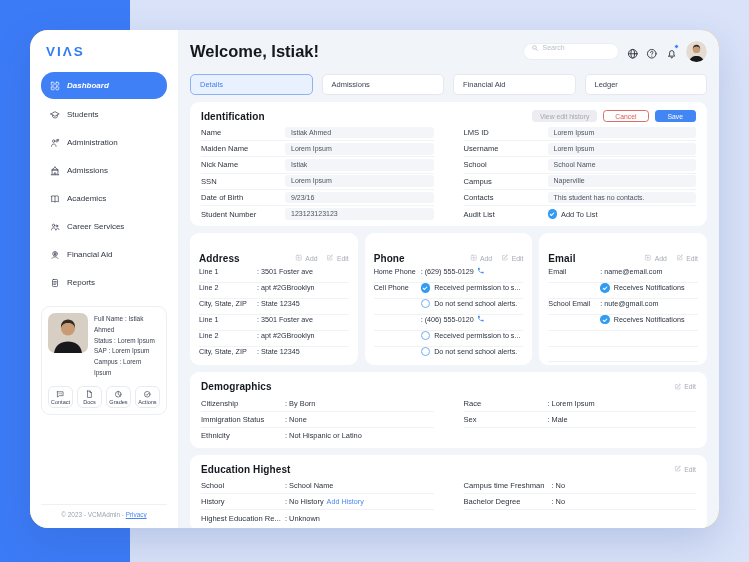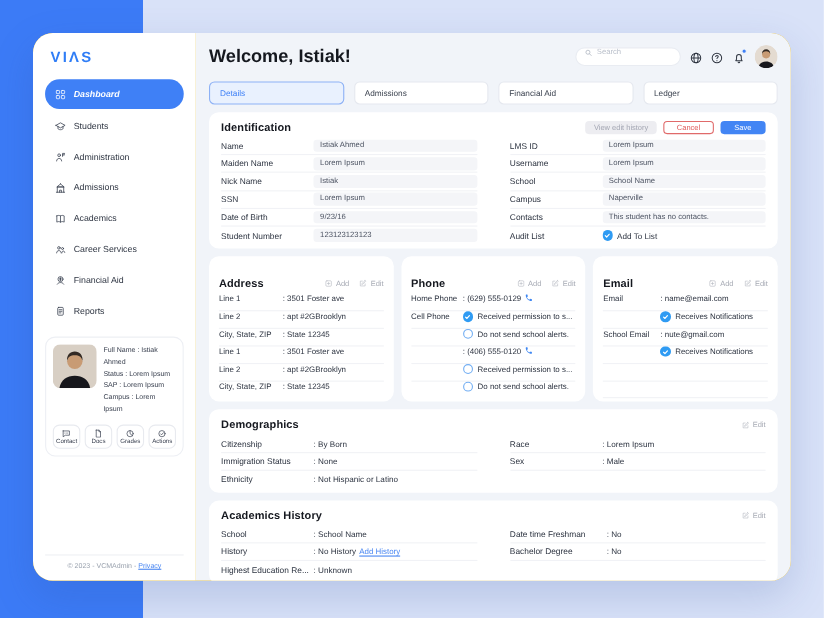--- a/index.html
+++ b/index.html
@@ -83,21 +83,21 @@
   .triple .card { flex:1; margin-top:0; padding:16px 9px 3px; }
   .chip { display:flex; align-items:center; gap:3px; font-size:6.8px; color:#a6aab4; cursor:pointer; margin-left:9px; }
   .chip svg { width:7.5px; height:7.5px; }
   .chip svg * { stroke:#b3b6bf; fill:none; stroke-width:1.7; stroke-linecap:round; stroke-linejoin:round; }
   .mrow { display:flex; align-items:flex-start; height:15.9px; border-bottom:1px solid #f1f2f6; font-size:7.2px; color:#2c3340; }
   .mrow.nb { border-bottom:none; }
   .mlabel { flex:none; }
   .mlabel.wa { width:58px; } .mlabel.wp { width:47px; } .mlabel.we { width:52px; }
   .mval { white-space:nowrap; }
   .phone-glyph { width:7.5px; height:7.5px; margin-left:3px; flex:none; }
-  .linkblue { color:#4a87f2; text-decoration:underline; margin-left:3px; font-size:7.2px; cursor:pointer; }
+  .linkblue { color:#4a87f2; margin-left:3px; font-size:7.2px; cursor:pointer; }
 </style>
 </head>
 <body>
 
 <div class="stage">
   <div class="band"></div>
   <div class="window">
 
     <div class="sidebar">
       <div class="logo">VIΛS</div>
@@ -527,21 +527,21 @@
             <div class="frow">
                 <span class="flabel">Sex</span>
                 <span class="ftext">: Male</span>
               </div>
           </div>
         </div>
       </div>
 
       <div class="card">
         <div class="card-head">
-          <div class="card-title">Academics History</div>
+          <div class="card-title">Education Highest</div>
           <div class="chip">
               <svg viewBox="0 0 24 24">
                 <path d="M11 5H5v14h14v-6"></path>
                 <path d="M18.5 3.5l2 2L12 14l-2.7.7.7-2.7 8.5-8.5z"></path>
               </svg>
               <span>Edit</span>
             </div>
         </div>
         <div class="cols2">
           <div>
@@ -554,21 +554,21 @@
                 <span class="ftext">: No History</span>
                 <a class="linkblue">Add History</a>
               </div>
             <div class="frow nb">
                 <span class="flabel">Highest Education Re...</span>
                 <span class="ftext">: Unknown</span>
               </div>
           </div>
           <div>
             <div class="frow">
-                <span class="flabel w88">Date time Freshman</span>
+                <span class="flabel w88">Campus time Freshman</span>
                 <span class="ftext">: No</span>
               </div>
             <div class="frow">
                 <span class="flabel w88">Bachelor Degree</span>
                 <span class="ftext">: No</span>
               </div>
           </div>
         </div>
       </div>
 

